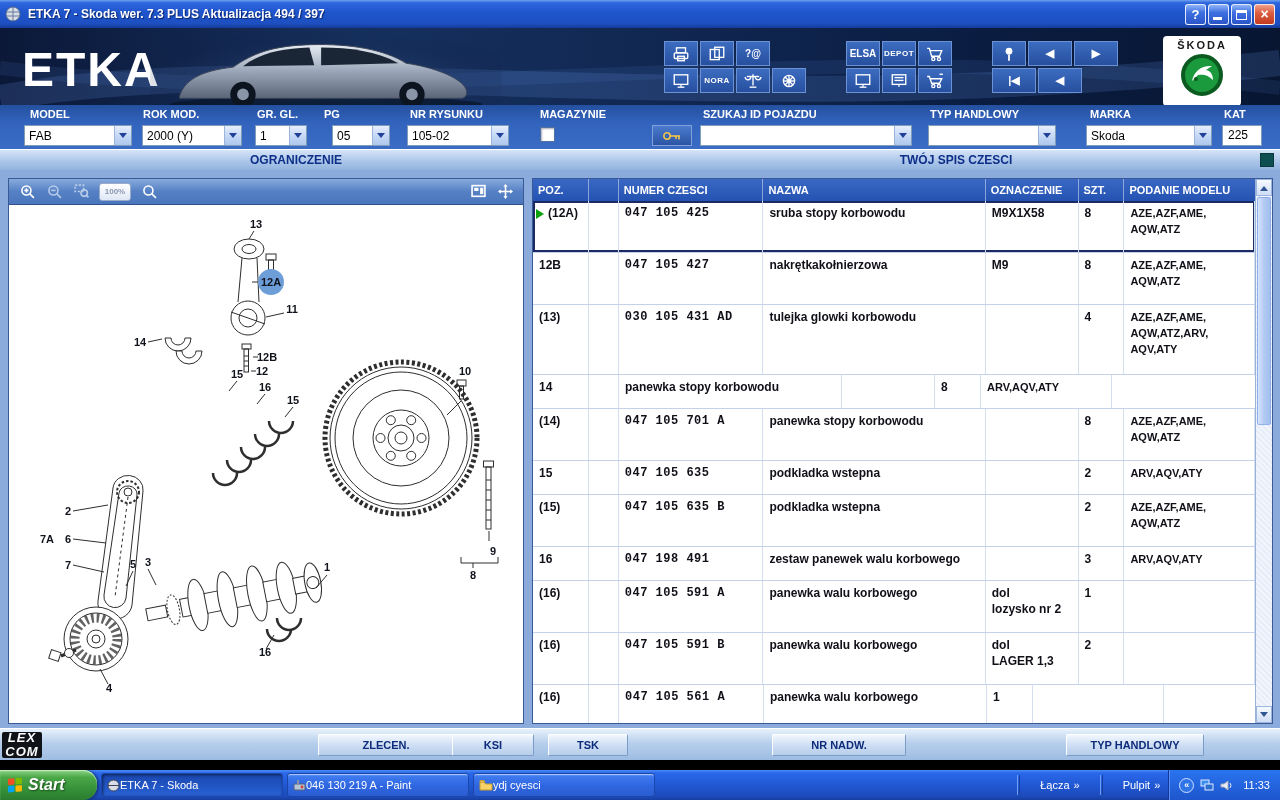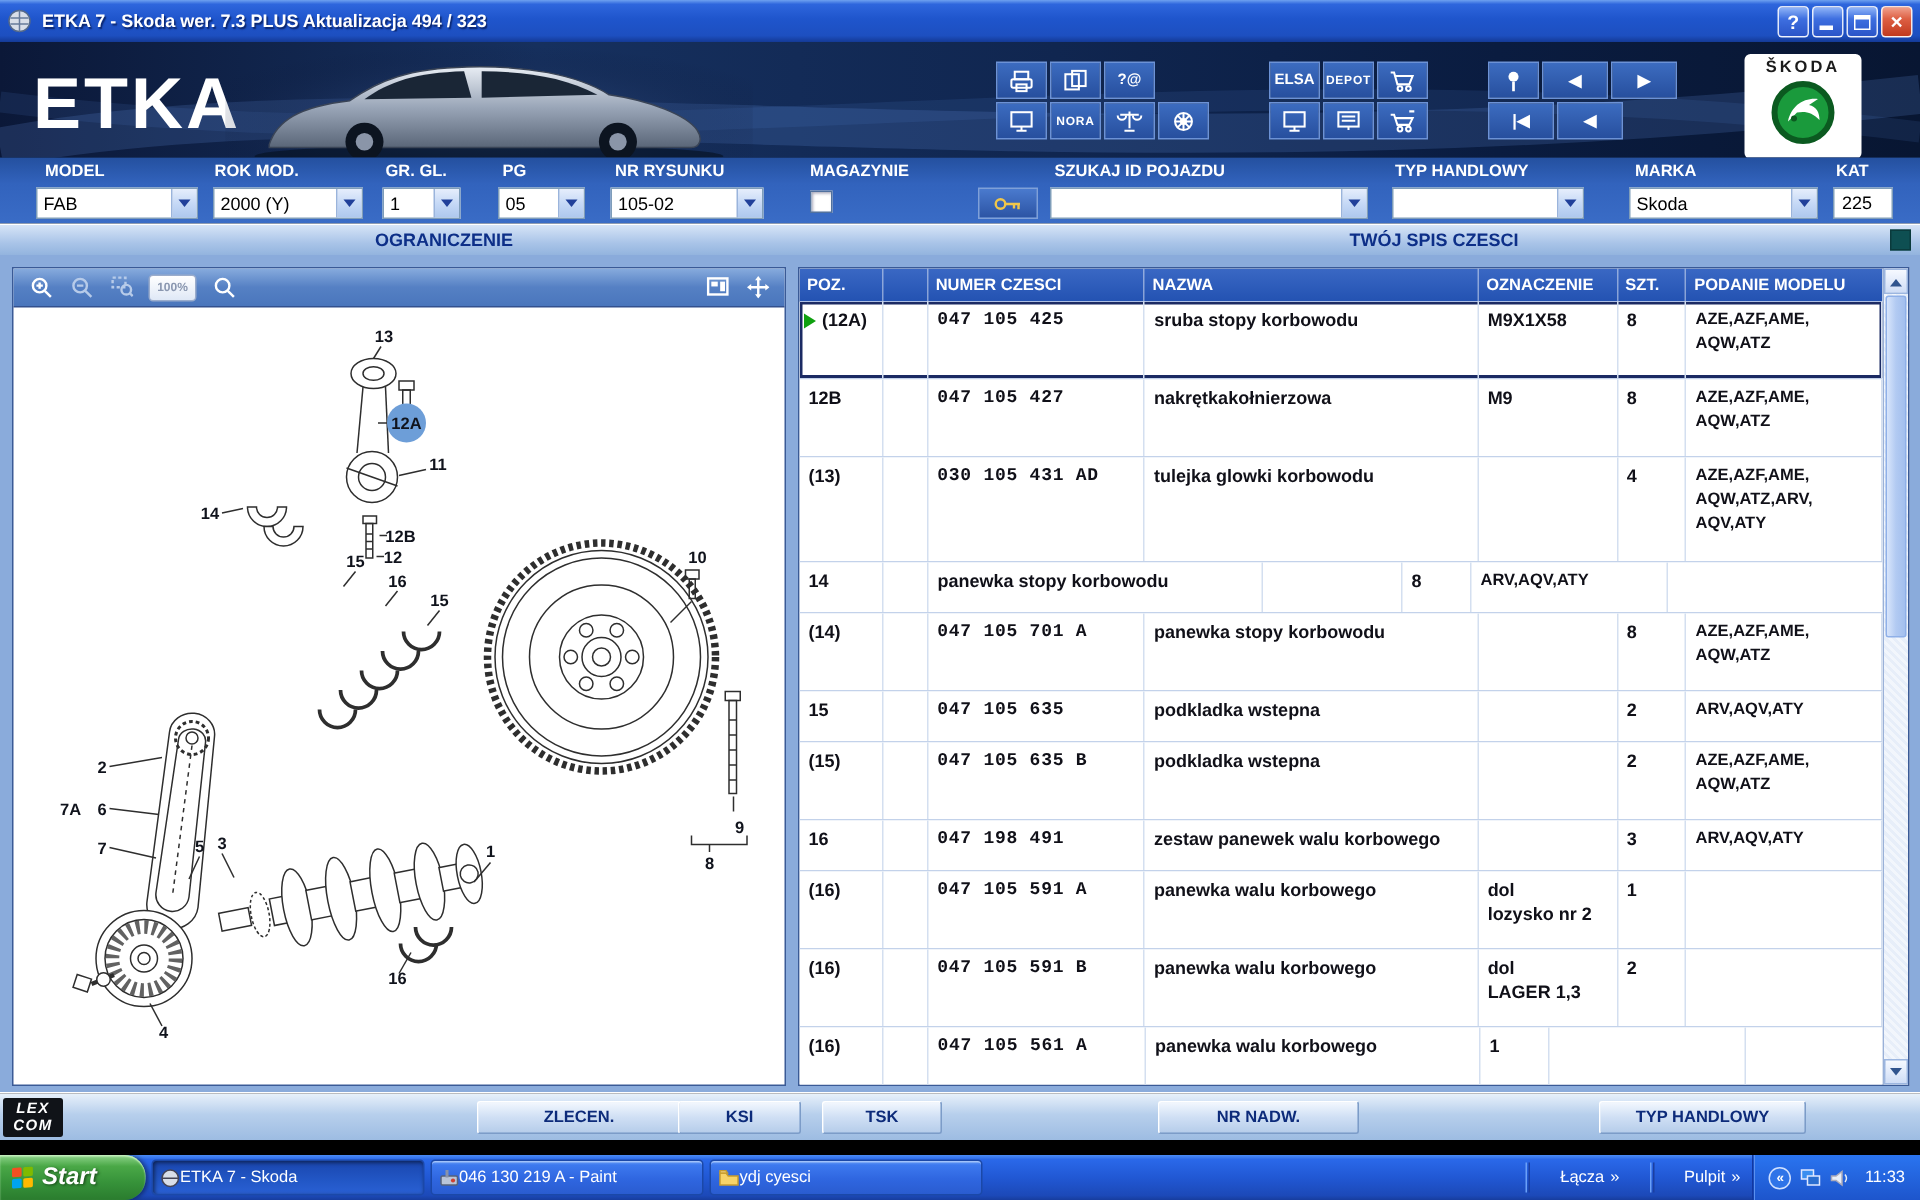--- a/index.html
+++ b/index.html
@@ -80,21 +80,21 @@
 
   .sb{width:17px;background:repeating-linear-gradient(45deg,#f2f6fc 0 2px,#e7eef9 2px 4px);border-left:1px solid #9ab1d8;display:flex;flex-direction:column}
   .sb-btn{height:17px;background:linear-gradient(180deg,#f6f9ff,#cfddf6);border:1px solid #9cb6e0;display:flex;align-items:center;justify-content:center;flex:0 0 auto}
   .sb-up i{width:0;height:0;border:4px solid transparent;border-bottom:5px solid #30548e;margin-bottom:3px}
   .sb-down{margin-top:auto}
   .sb-down i{width:0;height:0;border:4px solid transparent;border-top:5px solid #30548e;margin-top:3px}
   .sb-thumb{margin:1px;height:228px;background:linear-gradient(90deg,#d8e5fb,#b2caf2 50%,#a3bfee);border:1px solid #8fb0e8;border-radius:2px}
 
   
   .bottombar{height:32px;background:linear-gradient(180deg,#e8f1fb,#b7cfec 45%,#9dbce2);border-top:1px solid #fff;position:relative;flex:0 0 auto}
-  .lexcom{position:absolute;left:2px;top:3px;width:40px;height:26px;background:#101318;color:#fff;font-size:10px;font-weight:bold;font-style:italic;letter-spacing:1px;display:flex;flex-direction:column;align-items:center;justify-content:center;line-height:1.1;border-radius:2px}
+  .lexcom{position:absolute;left:2px;top:3px;width:40px;height:26px;background:#101318;color:#fff;font-size:13px;font-weight:bold;font-style:italic;letter-spacing:1px;display:flex;flex-direction:column;align-items:center;justify-content:center;line-height:1.1;border-radius:2px}
   .bbtn{position:absolute;top:5px;height:22px;background:linear-gradient(180deg,#f2f7fe,#cfdff4 50%,#b6cdea);border:1px solid;border-color:#fff #7c9cc8 #7c9cc8 #fff;color:#0d2b7a;font-weight:bold;font-size:11px;text-align:center;line-height:20px;border-radius:2px;cursor:default}
 
   
   .taskbar{position:absolute;left:0;top:770px;width:1280px;height:30px;background:linear-gradient(180deg,#4b8bf5 0%,#2a68e9 10%,#2158d4 50%,#1c49b8 90%,#173d9e);display:flex;align-items:center}
   .startbtn{height:30px;width:97px;border-radius:0 14px 14px 0;background:linear-gradient(180deg,#8ed48a 0%,#4aa847 25%,#37933a 60%,#2a7c2e 100%);box-shadow:inset 0 1px 1px #c8f0c0,2px 0 3px rgba(0,0,0,.4);display:flex;align-items:center;padding-left:8px;gap:5px;flex:0 0 auto}
   .startbtn .stext{color:#fff;font-size:16px;font-weight:bold;font-style:italic;text-shadow:1px 1px 2px #1a4a1a}
   .task{height:24px;width:182px;margin-left:4px;border-radius:3px;border:1px solid #1b48a8;background:linear-gradient(180deg,#6ba0f8 0%,#3d79ef 12%,#2f66e0 55%,#2a5cd0 100%);box-shadow:inset 0 1px 0 rgba(255,255,255,.4);color:#fff;font-size:11px;display:flex;align-items:center;gap:0;padding:0 5px;white-space:nowrap;overflow:hidden;flex:0 0 auto}
   .task.active{background:linear-gradient(180deg,#1a46ae,#2257c6 60%,#2a60d4);box-shadow:inset 1px 1px 3px rgba(0,0,0,.55)}
   .tb-toolbars{margin-left:auto;display:flex;align-items:center;color:#fff;font-size:11px;gap:15px}
   .grip{width:3px;height:20px;border-left:1px solid #6aa0f8;border-right:1px solid #1b3fa0;margin:0 5px}
@@ -111,21 +111,21 @@
 
   <div class="titlebar">
     <span class="app-icon">
       <svg viewBox="0 0 16 16" width="16" height="16">
             <circle cx="8" cy="8" r="7" fill="#d8dee8" stroke="#556a8a"></circle>
             <line x1="2" y1="6" x2="14" y2="6" stroke="#667a9a"></line>
             <line x1="2" y1="10" x2="14" y2="10" stroke="#667a9a"></line>
             <line x1="8" y1="1" x2="8" y2="15" stroke="#667a9a"></line>
           </svg>
     </span>
-    <span class="title-text">ETKA 7 - Skoda wer. 7.3 PLUS Aktualizacja 494 / 323</span>
+    <span class="title-text">ETKA 7 - Skoda wer. 7.3 PLUS Aktualizacja 494 / 397</span>
     <span class="tb-btns">
       <span class="tb-btn">?</span>
       <span class="tb-btn">
             <i class="g-min"></i>
           </span>
       <span class="tb-btn">
             <i class="g-max"></i>
           </span>
       <span class="tb-btn close">×</span>
     </span>
@@ -271,21 +271,21 @@
         <path d="M12,28 C14,18 22,12 32,13 L26,17 C31,18 33,22 33,27 C28,22 24,21 18,22 Z" fill="#fff"></path>
         <circle cx="16" cy="26" r="2" fill="#0b5a20"></circle>
       </svg>
     </div>
   </div>
 
   <div class="filterbar">
     <span class="flabel" style="left:30px">MODEL</span>
     <span class="flabel" style="left:143px">ROK MOD.</span>
     <span class="flabel" style="left:257px">GR. GL.</span>
-    <span class="flabel" style="left:335px">PG</span>
+    <span class="flabel" style="left:324px">PG</span>
     <span class="flabel" style="left:410px">NR RYSUNKU</span>
     <span class="flabel" style="left:540px">MAGAZYNIE</span>
     <span class="flabel" style="left:703px">SZUKAJ ID POJAZDU</span>
     <span class="flabel" style="left:930px">TYP HANDLOWY</span>
     <span class="flabel" style="left:1090px">MARKA</span>
     <span class="flabel" style="left:1224px">KAT</span>
 
     <div class="xp-select" style="left:24px;width:108px">
       <span class="val">FAB</span>
       <span class="arrowbtn">

